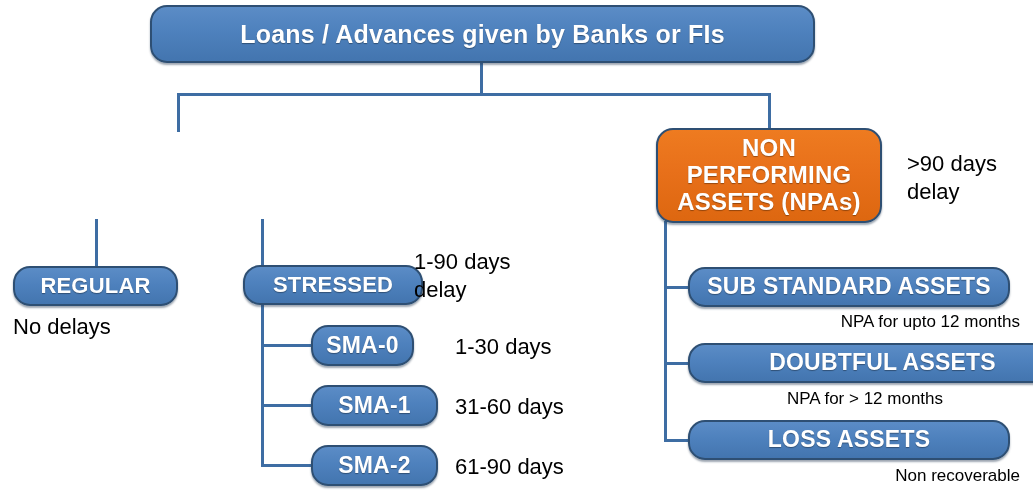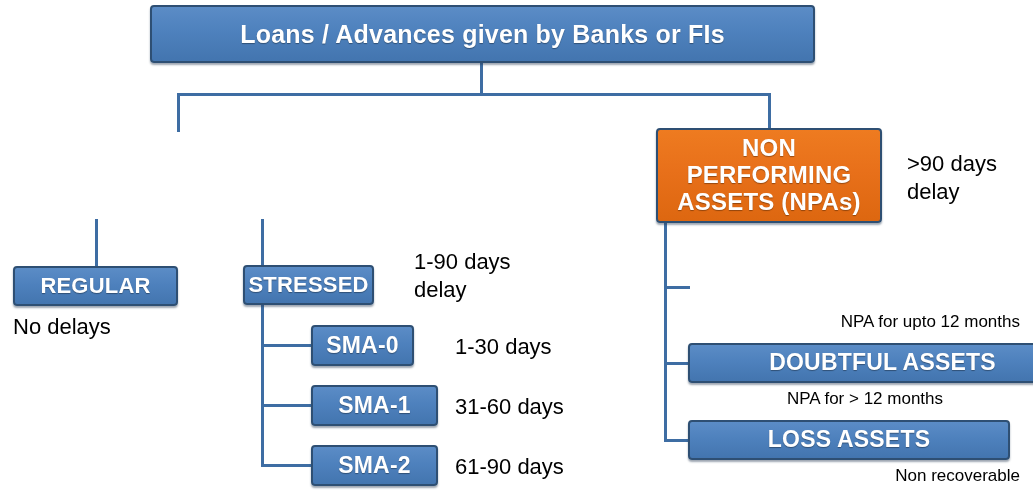--- a/index.html
+++ b/index.html
@@ -29,21 +29,21 @@
 
   
   .node {
     position: absolute;
     box-sizing: border-box;
     display: flex;
     align-items: center;
     justify-content: center;
     text-align: center;
     border: 2px solid #2E4F73;
-    border-radius: 4px;
+    border-radius: 17px;
     color: #FFFFFF;
     font-weight: bold;
     letter-spacing: 0.2px;
     line-height: 1.12;
     text-shadow: 0 1px 1px rgba(0,0,0,0.35);
     box-shadow: 0 2px 2px rgba(40,60,85,0.45);
   }
   .node.blue {
     background: linear-gradient(180deg, #5B8CC6 0%, #4E81BD 45%, #4375AF 100%);
   }
@@ -52,21 +52,21 @@
   }
   .node.orange {
     background: linear-gradient(180deg, #EE7B20 0%, #E8701A 45%, #DD6710 100%);
   }
 
   
   #node-root      { left:150px; top:5px;   width:665px; height:58px;  font-size:25px; }
   #node-standard  { left:62px;  top:130px; width:234px; height:91px;  font-size:24px; }
   #node-npa       { left:656px; top:128px; width:226px; height:95px;  font-size:24px; }
   #node-regular   { left:13px;  top:266px; width:165px; height:40px;  font-size:22px; }
-  #node-stressed  { left:243px; top:265px; width:131px; height:40px;  font-size:22px;text-align:right; }
+  #node-stressed  { left:243px; top:265px; width:180px; height:40px;  font-size:22px;text-align:right; }
   #node-sma0      { left:311px; top:325px; width:103px; height:41px;  font-size:23px; }
   #node-sma1      { left:311px; top:385px; width:127px; height:41px;  font-size:23px; }
   #node-sma2      { left:311px; top:445px; width:127px; height:41px;  font-size:23px; }
   #node-substd    { left:688px; top:267px; width:322px; height:40px;  font-size:23px; }
   #node-doubtful  { left:688px; top:343px; width:389px; height:40px;  font-size:23px; }
   #node-loss      { left:688px; top:420px; width:322px; height:40px;  font-size:23px; }
 
   
   .label {
     position: absolute;
@@ -131,20 +131,21 @@
   <div id="node-regular" class="node blue">REGULAR</div>
 
   <div id="node-stressed" class="node blue">STRESSED</div>
 
   <div id="node-sma0" class="node blue">SMA-0</div>
 
   <div id="node-sma1" class="node blue">SMA-1</div>
 
   <div id="node-sma2" class="node blue">SMA-2</div>
 
+  <div id="node-substd" class="node blue">SUB STANDARD ASSETS</div>
 
   <div id="node-doubtful" class="node blue">DOUBTFUL ASSETS</div>
 
   <div id="node-loss" class="node blue">LOSS ASSETS</div>
 
   <div id="lbl-nodelay" class="label">No delays</div>
 
   <div id="lbl-stressed" class="label">1-90 days
 delay</div>
 

